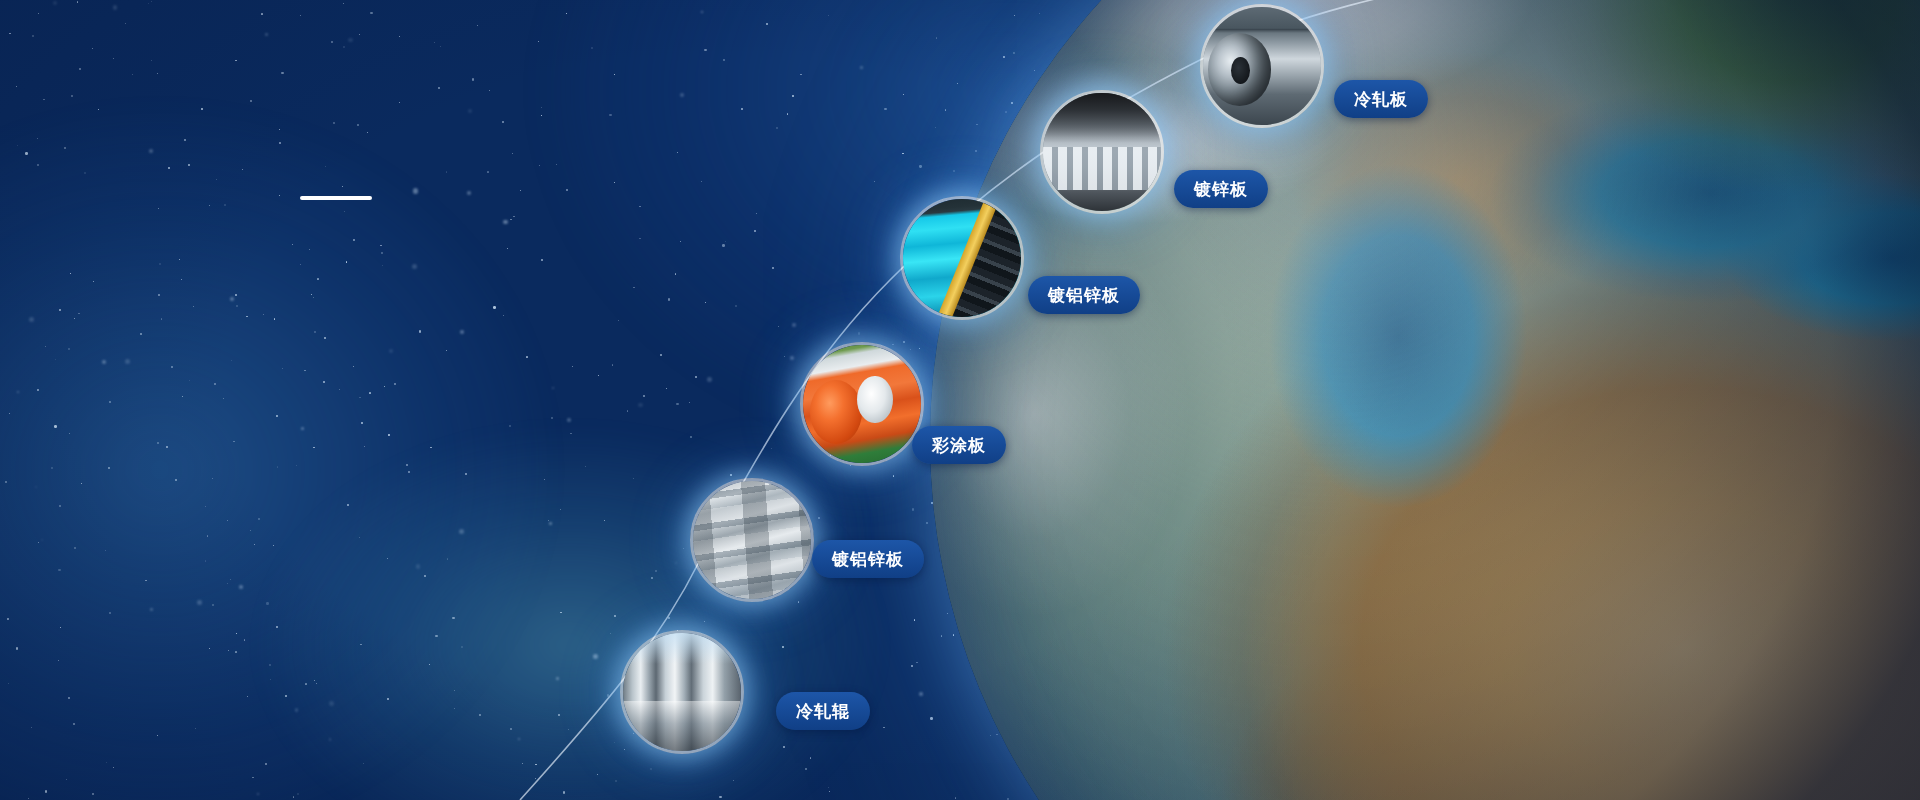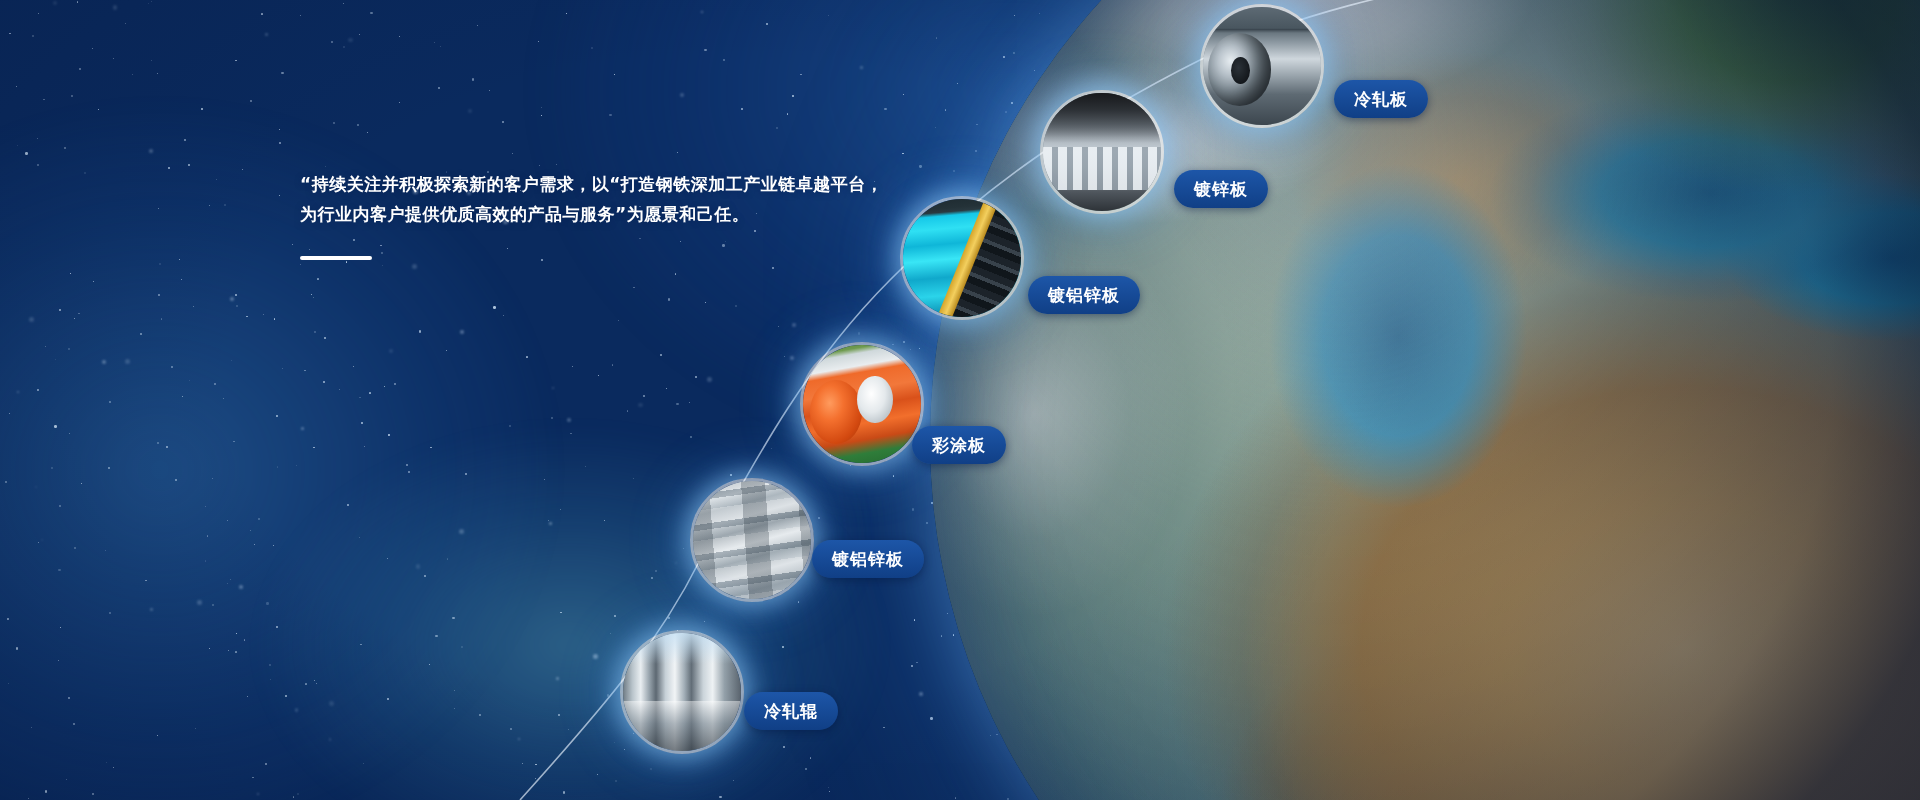--- a/index.html
+++ b/index.html
@@ -702,24 +702,20 @@
     <div class="thumb" style="left:690px;top:478px;width:124px;height:124px;">
       <div class="art art-ingot"></div>
     </div>
     <div class="label" style="left:812px;top:540px;">镀铝锌板</div>
   </div>
 
   <div class="node">
     <div class="thumb" style="left:620px;top:630px;width:124px;height:124px;">
       <div class="art art-roller"></div>
     </div>
-    <div class="label" style="left:744px;top:692px;">冷轧辊</div>
+    <div class="label" style="left:776px;top:692px;">冷轧辊</div>
   </div>
 
   <div class="copy">
-    <p class="sub">
-      <span>“持续关注并积极探索新的客户需求，以“打造钢铁深加工产业链卓越平台，</span>
-      <span>为行业内客户提供优质高效的产品与服务”为愿景和己任。</span>
-    </p>
     <div class="rule"></div>
   </div>
 
 </div>
 
 </body></html>

